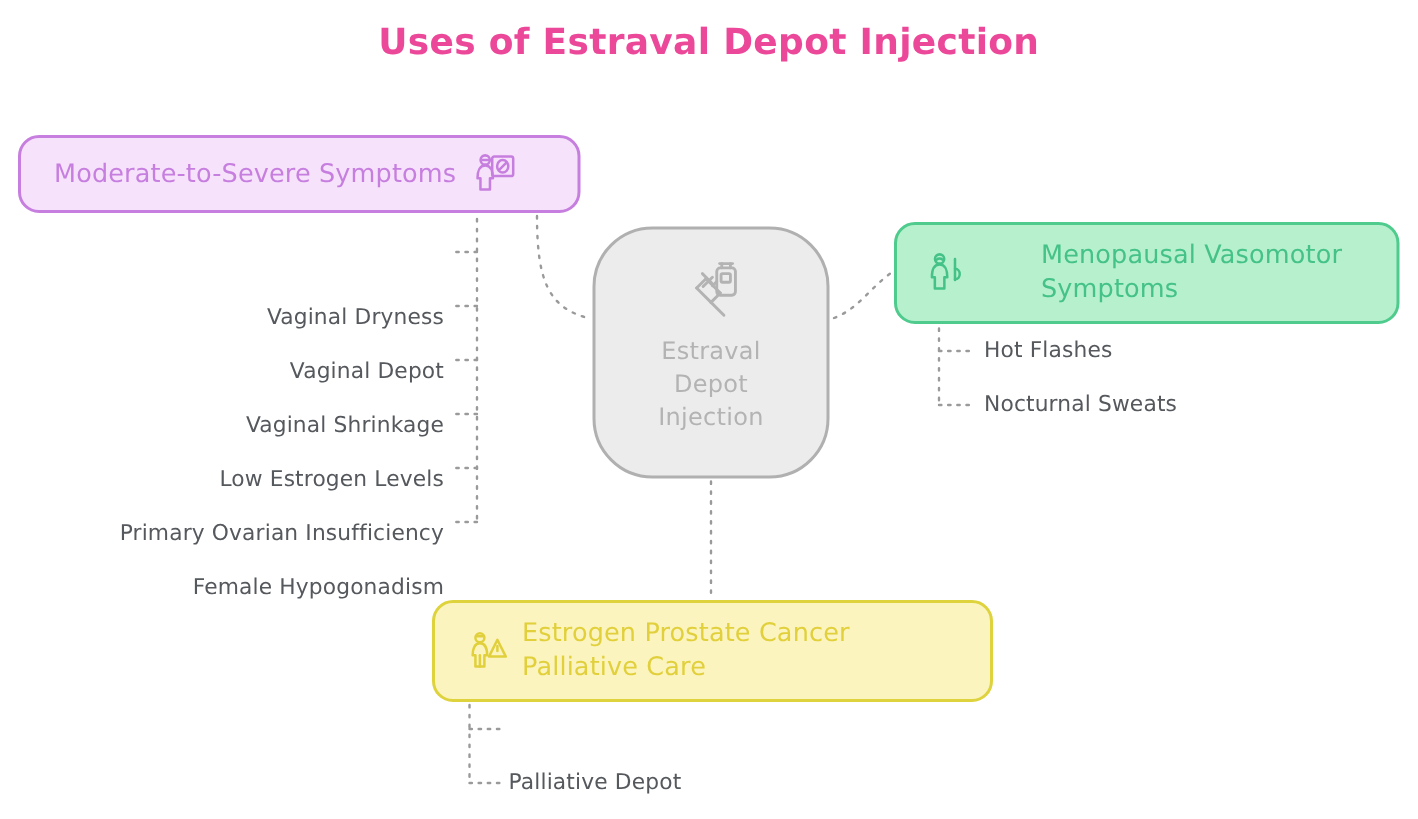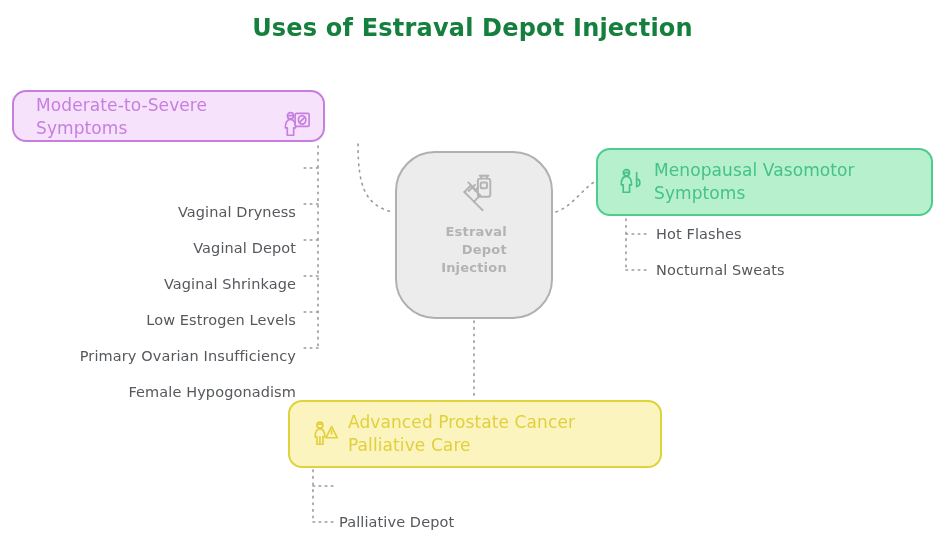--- a/index.html
+++ b/index.html
@@ -20,21 +20,21 @@
 
   
   .title {
     position: absolute;
     left: 0;
     top: 14px;
     width: 945px;
     text-align: center;
     font-size: 24px;
     font-weight: bold;
-    color: #15803d;
+    color: #ec4899;
     letter-spacing: 0.2px;
   }
 
   
   #links {
     position: absolute;
     left: 0;
     top: 0;
     width: 945px;
     height: 546px;
@@ -57,26 +57,25 @@
     align-items: center;
     justify-content: flex-start;
     padding-top: 16px;
   }
   .center-node .c-icon {
     width: 46px;
     height: 46px;
     margin-bottom: 8px;
   }
   .center-node .c-label {
-    font-size: 13px;
+    font-size: 16px;
     line-height: 1.38;
     color: #b3b3b3;
-    text-align: right;
+    text-align: center;
     letter-spacing: .2px;
-    font-weight: bold;
   }
 
   
   .box {
     position: absolute;
     box-sizing: border-box;
     border-radius: 14px;
     display: flex;
     align-items: center;
     gap: 8px;
@@ -89,42 +88,41 @@
   .box .b-label {
     font-size: 17px;
     line-height: 1.35;
     letter-spacing: .1px;
   }
 
   
   #box-purple {
     left: 12px;
     top: 90px;
-    width: 313px;
+    width: 375px;
     height: 52px;
     background: #f6e2fb;
     border: 2px solid #c77fdf;
     padding: 0 12px 0 22px;
     justify-content: flex-start;
-    align-items: flex-end;
   }
   #box-purple .b-label { color: #c77fdf; order: 1; }
   #box-purple .b-icon  { order: 2; margin-left: 4px; }
 
   
   #box-green {
     left: 596px;
     top: 148px;
     width: 337px;
     height: 68px;
     background: #b6f0cd;
     border: 2px solid #4ecb8d;
     padding: 0 14px 0 20px;
   }
-  #box-green .b-label { color: #45c287; }
+  #box-green .b-label { color: #45c287; margin-left: 40px; }
 
   
   #box-yellow {
     left: 288px;
     top: 400px;
     width: 374px;
     height: 68px;
     background: #fbf4bf;
     border: 2px solid #ded33c;
     padding: 0 14px 0 22px;
@@ -257,21 +255,21 @@
         <circle cx="8.5" cy="6.5" r="3.2"></circle>
         <path d="M6.5 5.5 h4"></path>
 
         <path d="M8.5 10.5 C4.8 10.5 3.3 14.3 3.3 19 L5.3 19 L5.3 27 L11.7 27 L11.7 19 L13.7 19 C13.7 14.3 12.2 10.5 8.5 10.5 Z"></path>
         <path d="M8.5 19 L8.5 27"></path>
 
         <path d="M21 8 L27 20 L15 20 Z"></path>
         <path d="M21 12.5 L21 16"></path>
       </svg>
     </span>
-    <span class="b-label">Advanced Prostate Cancer Palliative Care</span>
+    <span class="b-label">Estrogen Prostate Cancer Palliative Care</span>
   </div>
 
   <div class="leaf right-aligned" style="left:296px; top:168px;">Vaginal Dryness</div>
   <div class="leaf right-aligned" style="left:296px; top:204px;">Vaginal Depot</div>
   <div class="leaf right-aligned" style="left:296px; top:276px;">Low Estrogen Levels</div>
   <div class="leaf right-aligned" style="left:296px; top:240px;">Vaginal Shrinkage</div>
   <div class="leaf right-aligned" style="left:296px; top:312px;">Primary Ovarian Insufficiency</div>
   <div class="leaf right-aligned" style="left:296px; top:348px;">Female Hypogonadism</div>
 
   <div class="leaf left-aligned" style="left:656px; top:234px;">Hot Flashes</div>

